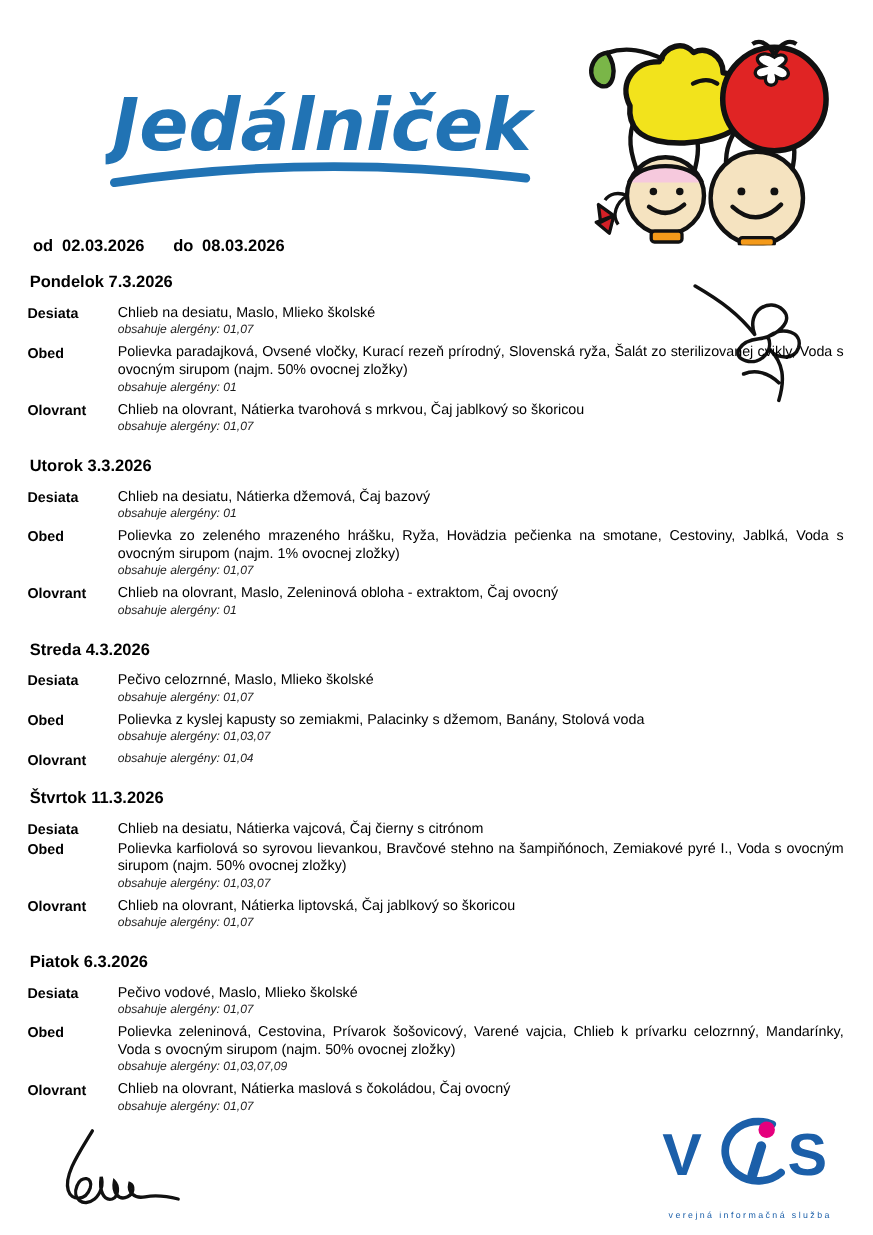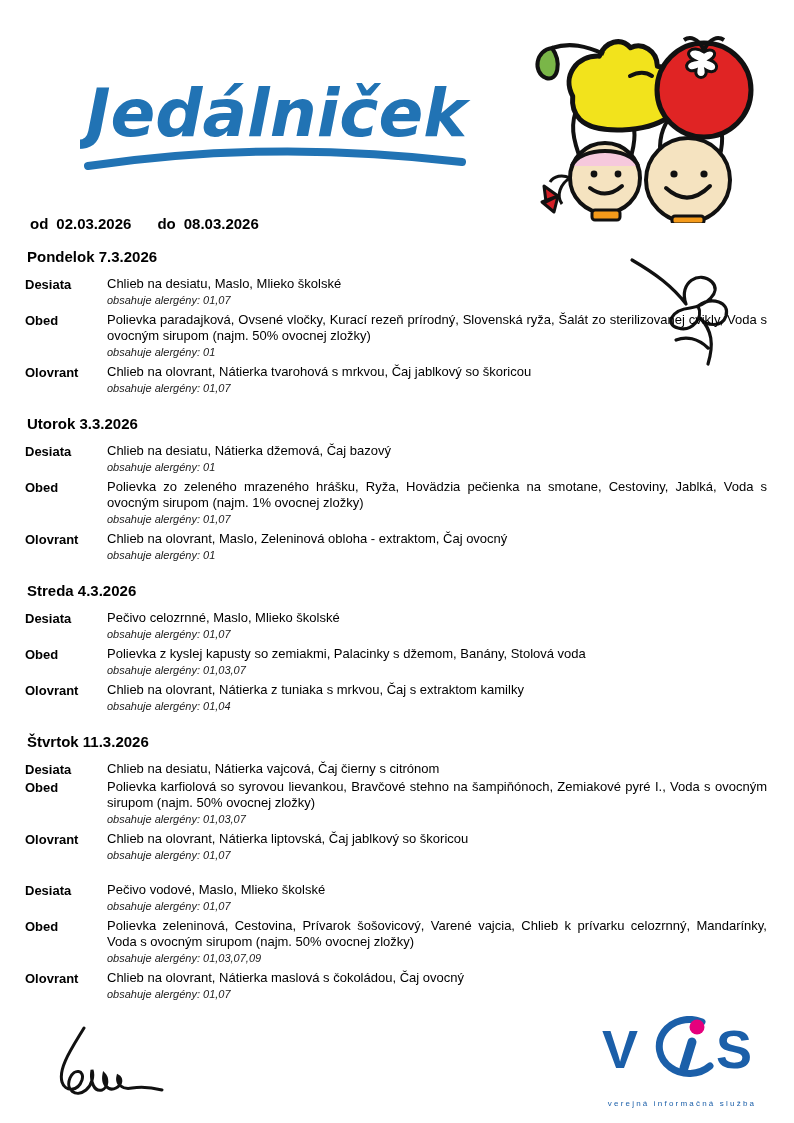--- a/index.html
+++ b/index.html
@@ -1,21 +1,21 @@
 <!DOCTYPE html>
 <html><head>
 <meta charset="utf-8">
 <style>
   * { box-sizing: border-box; }
   html,body { margin:0; padding:0; background:#ffffff; }
   body { font-family:"Liberation Sans", sans-serif; color:#000; }
   .page { position:relative; width:794px; height:1123px; background:#fff; overflow:hidden; }
 
   
-  .logo { position:absolute; left:80px; top:38px; width:400px; height:150px; }
+  .logo { position:absolute; left:96px; top:38px; width:400px; height:150px; }
   .kids { position:absolute; left:512px; top:28px; width:255px; height:195px; }
 
   .date-line { position:absolute; left:30px; top:215px; font-size:15px; font-weight:bold; }
   .date-line .lbl { margin-right:8px;text-align:right; }
   .date-line .gap { display:inline-block; width:26px; }
 
   
   .menu { position:absolute; left:25px; top:248px; width:742px; }
   .day { margin-bottom:17px; }
   .day-title { font-size:15px; font-weight:bold; margin:0 0 11px 2px; }
@@ -161,21 +161,20 @@
       <div class="meal-row">
         <div class="meal-label">Obed</div>
         <div class="meal-body">
           <div class="meal-desc">Polievka z kyslej kapusty so zemiakmi, Palacinky s džemom, Banány, Stolová voda</div>
           <div class="meal-allergens">obsahuje alergény: 01,03,07</div>
         </div>
       </div>
       <div class="meal-row">
         <div class="meal-label">Olovrant</div>
         <div class="meal-body">
-          <div class="meal-desc">Chlieb na olovrant, Nátierka z tuniaka s mrkvou, Čaj s extraktom kamilky</div>
           <div class="meal-allergens">obsahuje alergény: 01,04</div>
         </div>
       </div>
     </div>
 
     <div class="day">
       <div class="day-title">Štvrtok 11.3.2026</div>
       <div class="meal-row">
         <div class="meal-label">Desiata</div>
         <div class="meal-body">
@@ -192,20 +191,21 @@
       <div class="meal-row">
         <div class="meal-label">Olovrant</div>
         <div class="meal-body">
           <div class="meal-desc">Chlieb na olovrant, Nátierka liptovská, Čaj jablkový so škoricou</div>
           <div class="meal-allergens">obsahuje alergény: 01,07</div>
         </div>
       </div>
     </div>
 
     <div class="day">
+      <div class="day-title">Piatok 6.3.2026</div>
       <div class="meal-row">
         <div class="meal-label">Desiata</div>
         <div class="meal-body">
           <div class="meal-desc">Pečivo vodové, Maslo, Mlieko školské</div>
           <div class="meal-allergens">obsahuje alergény: 01,07</div>
         </div>
       </div>
       <div class="meal-row">
         <div class="meal-label">Obed</div>
         <div class="meal-body">

